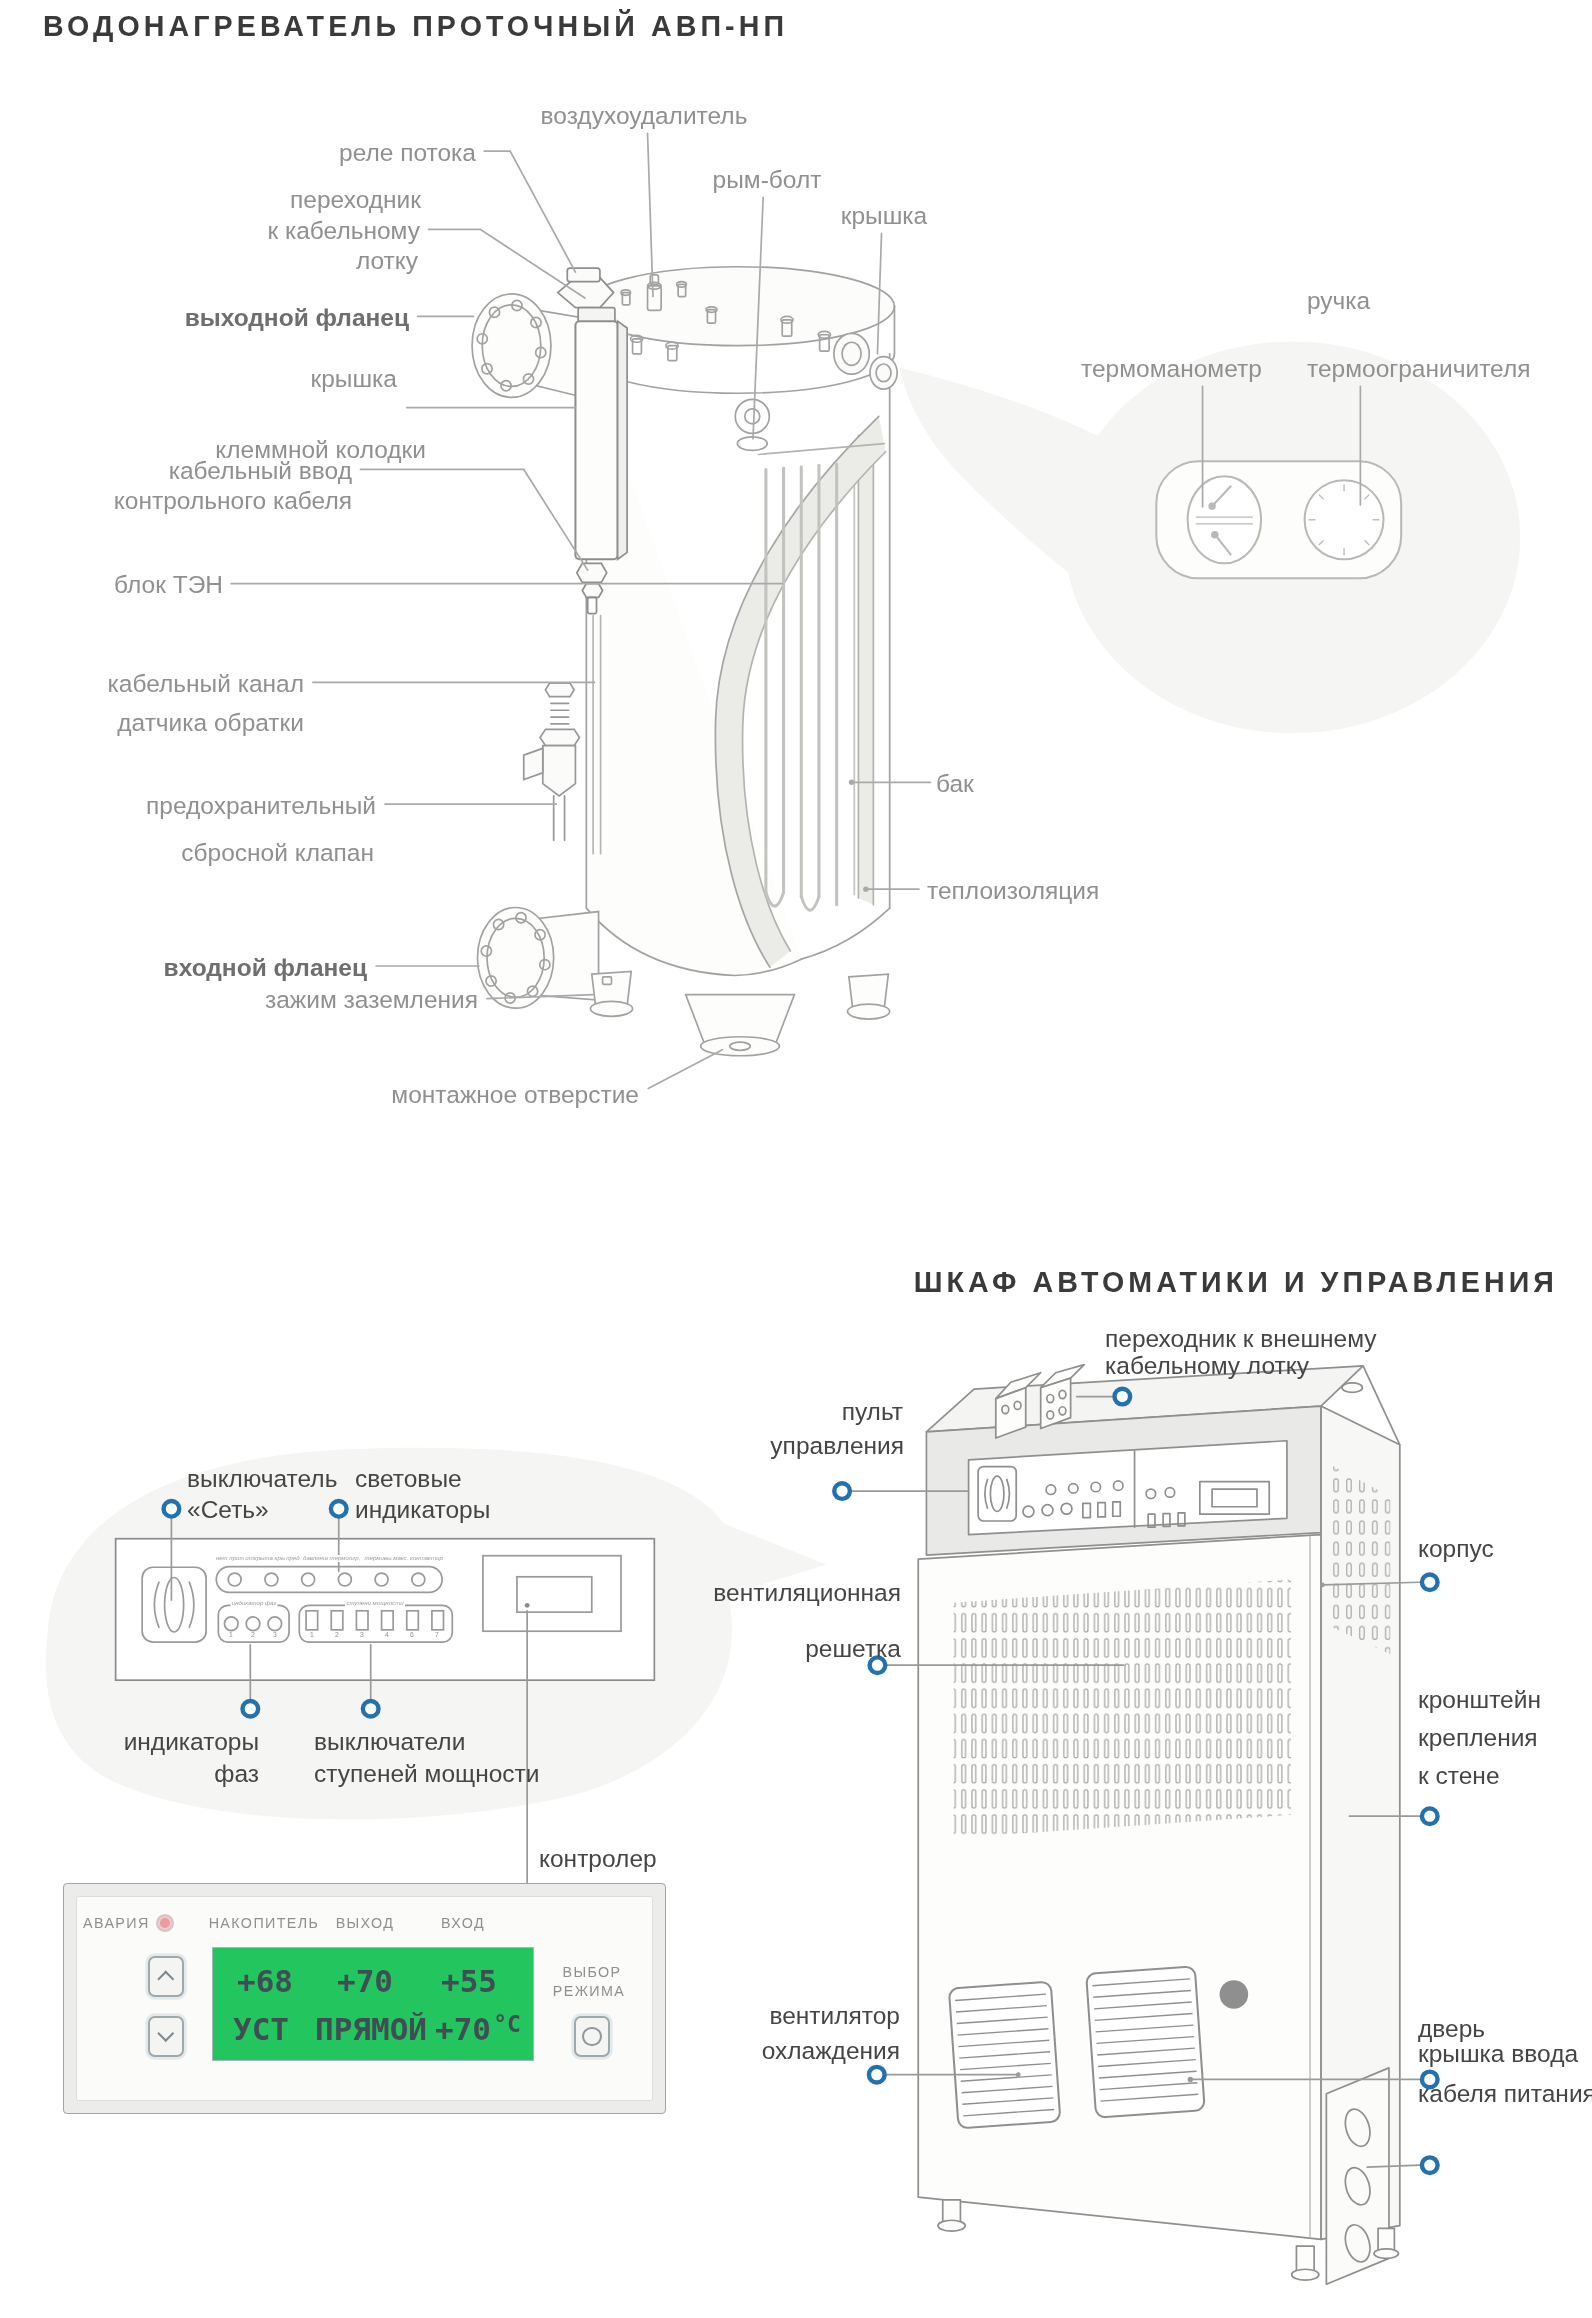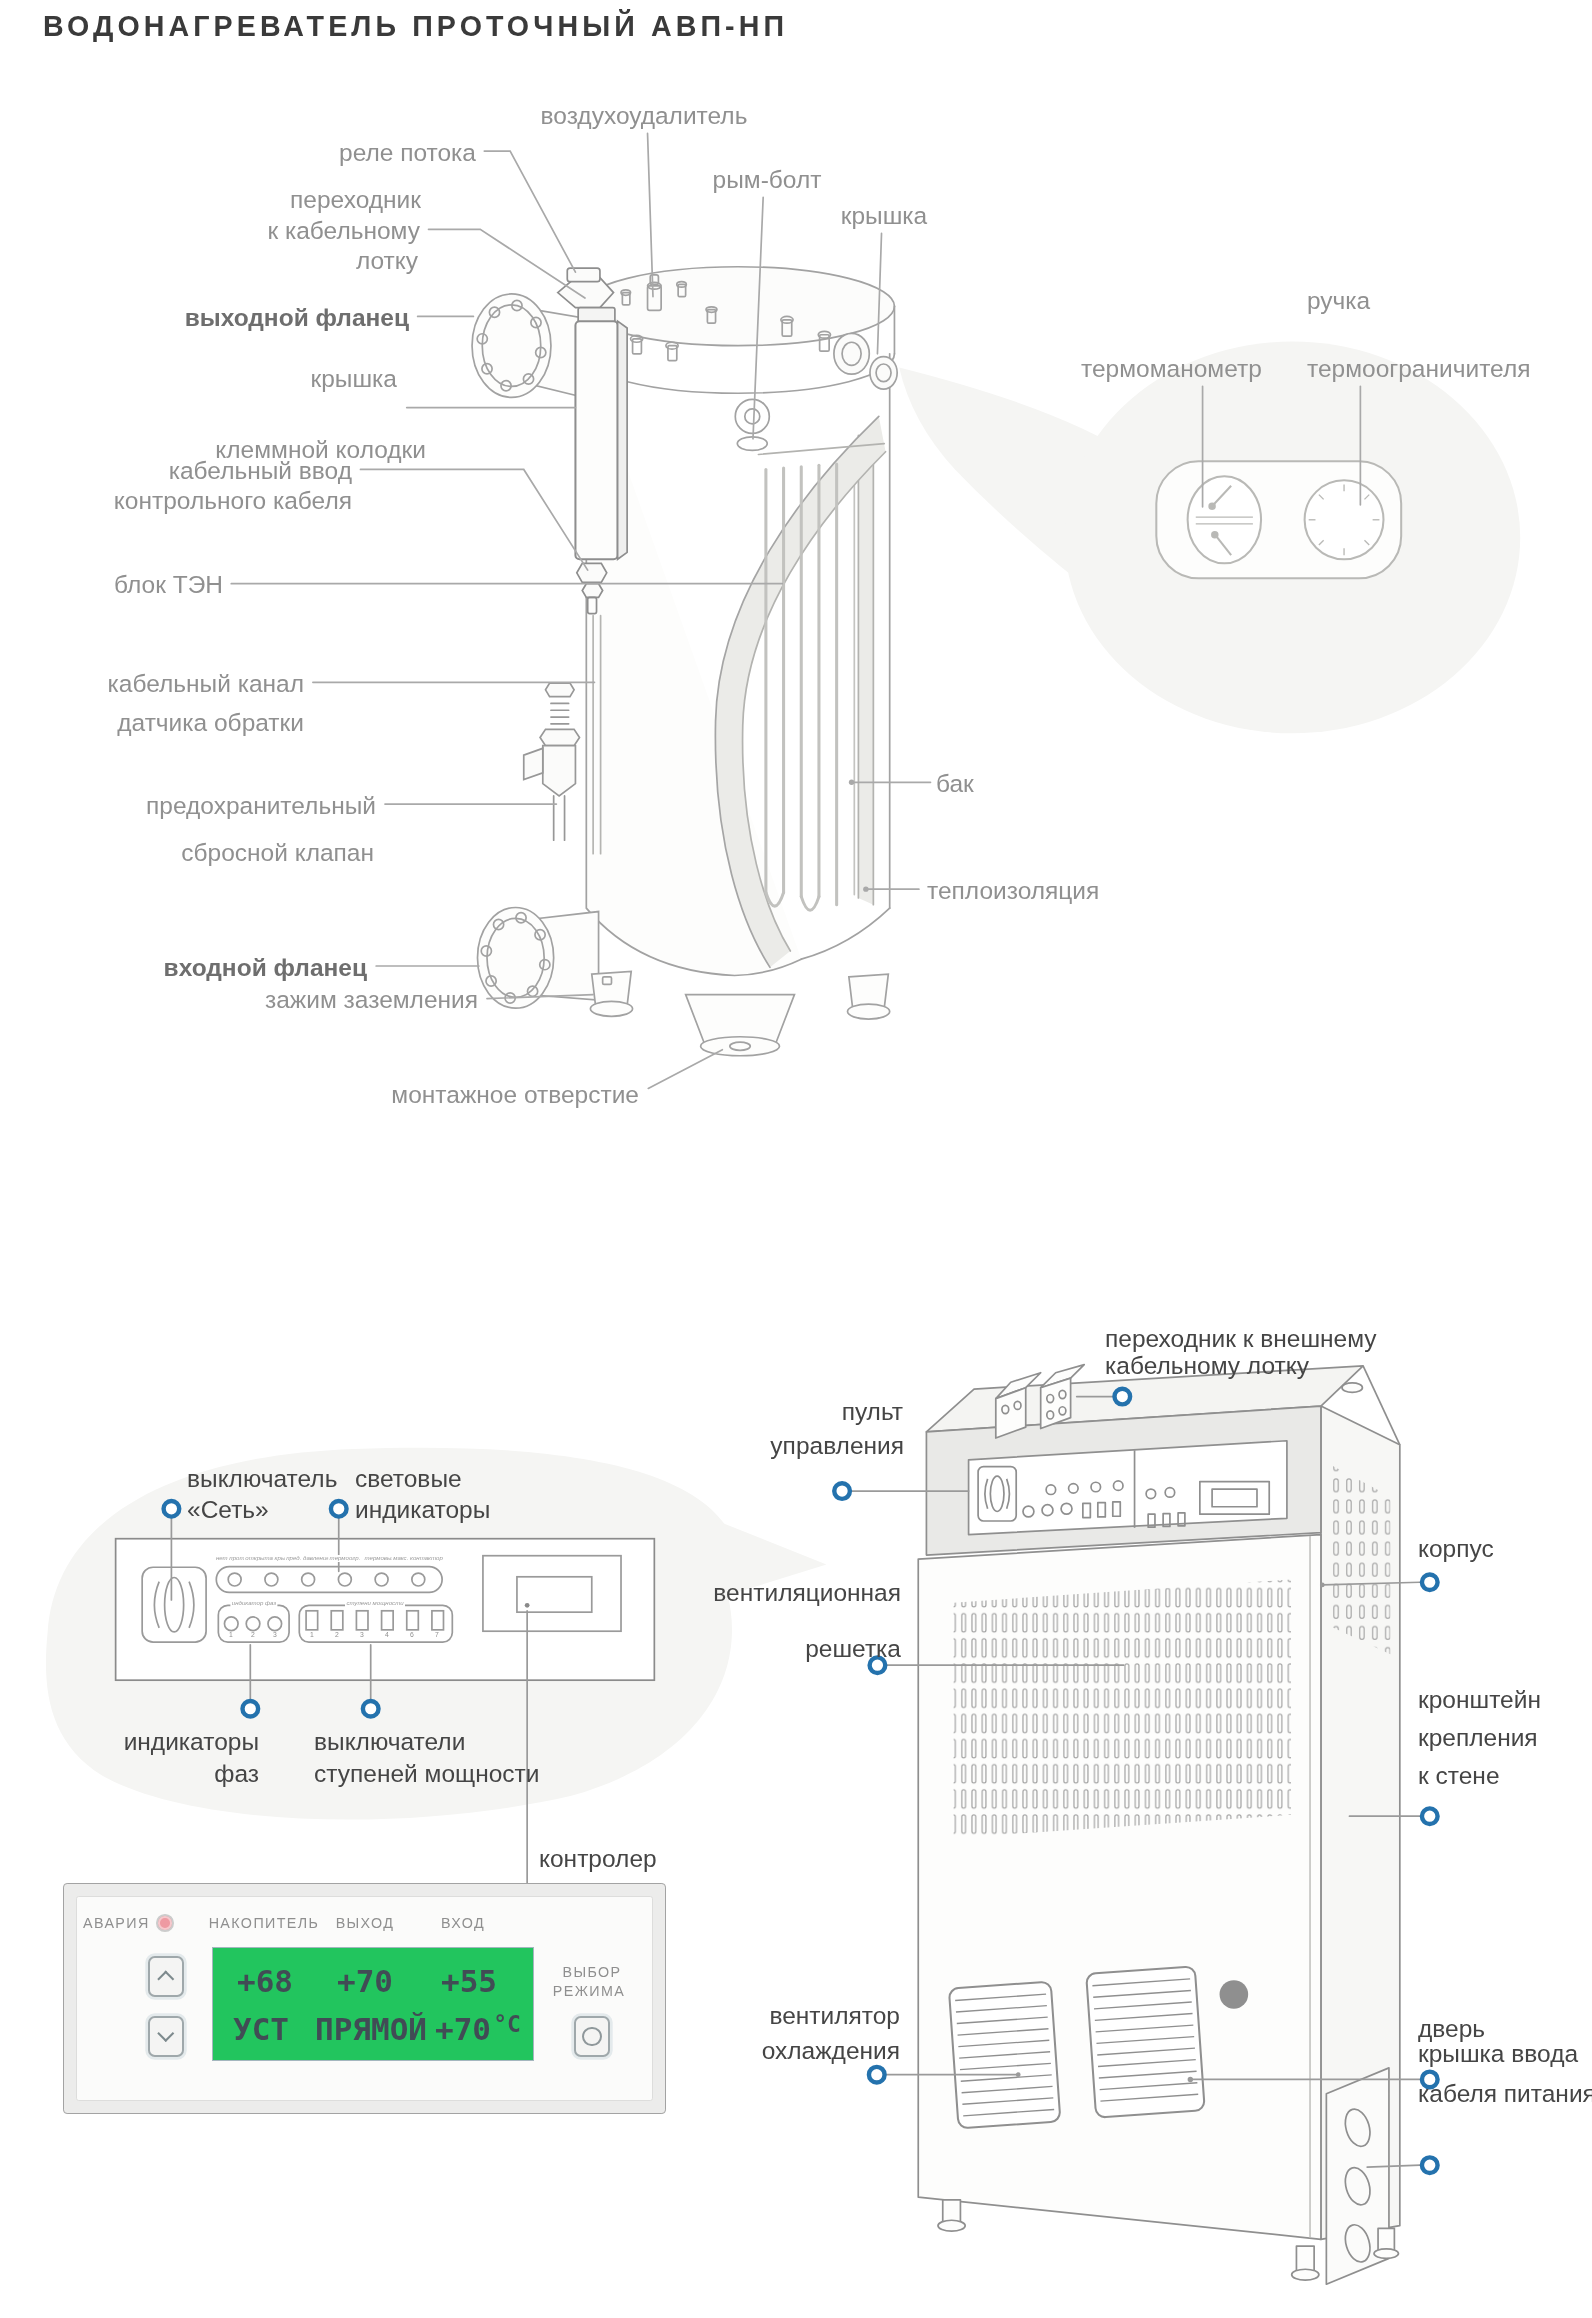--- a/index.html
+++ b/index.html
@@ -446,20 +446,21 @@
 <div class="t l1 ra" style="right:1115px;top:986px;">зажим заземления</div>
 <div class="t l1 ra" style="right:954px;top:1081px;">монтажное отверстие</div>
 <div class="t l1 ctr" style="left:767px;top:166px;">рым-болт</div>
 <div class="t l1 ctr" style="left:884px;top:202px;">крышка</div>
 <div class="t l1" style="left:936px;top:770px;">бак</div>
 <div class="t l1" style="left:927px;top:877px;">теплоизоляция</div>
 <div class="t l1" style="left:1081px;top:355px;">термоманометр</div>
 <div class="t l1" style="left:1307px;top:287px;">ручка</div>
 <div class="t l1" style="left:1307px;top:355px;">термоограничителя</div>
 
+<div class="t title" style="right:35px;top:1266px;">ШКАФ АВТОМАТИКИ И УПРАВЛЕНИЯ</div>
 
 <div class="t l2" style="left:1105px;top:1325px;">переходник к внешнему</div>
 <div class="t l2" style="left:1105px;top:1352px;">кабельному лотку</div>
 <div class="t l2 ra" style="right:690px;top:1398px;">пульт</div>
 <div class="t l2 ra" style="right:689px;top:1432px;">управления</div>
 <div class="t l2 ra" style="right:692px;top:1579px;">вентиляционная</div>
 <div class="t l2 ra" style="right:692px;top:1635px;margin-left:30px;">решетка</div>
 <div class="t l2" style="left:1418px;top:1535px;">корпус</div>
 <div class="t l2" style="left:1418px;top:1686px;">кронштейн</div>
 <div class="t l2" style="left:1418px;top:1724px;">крепления</div>

